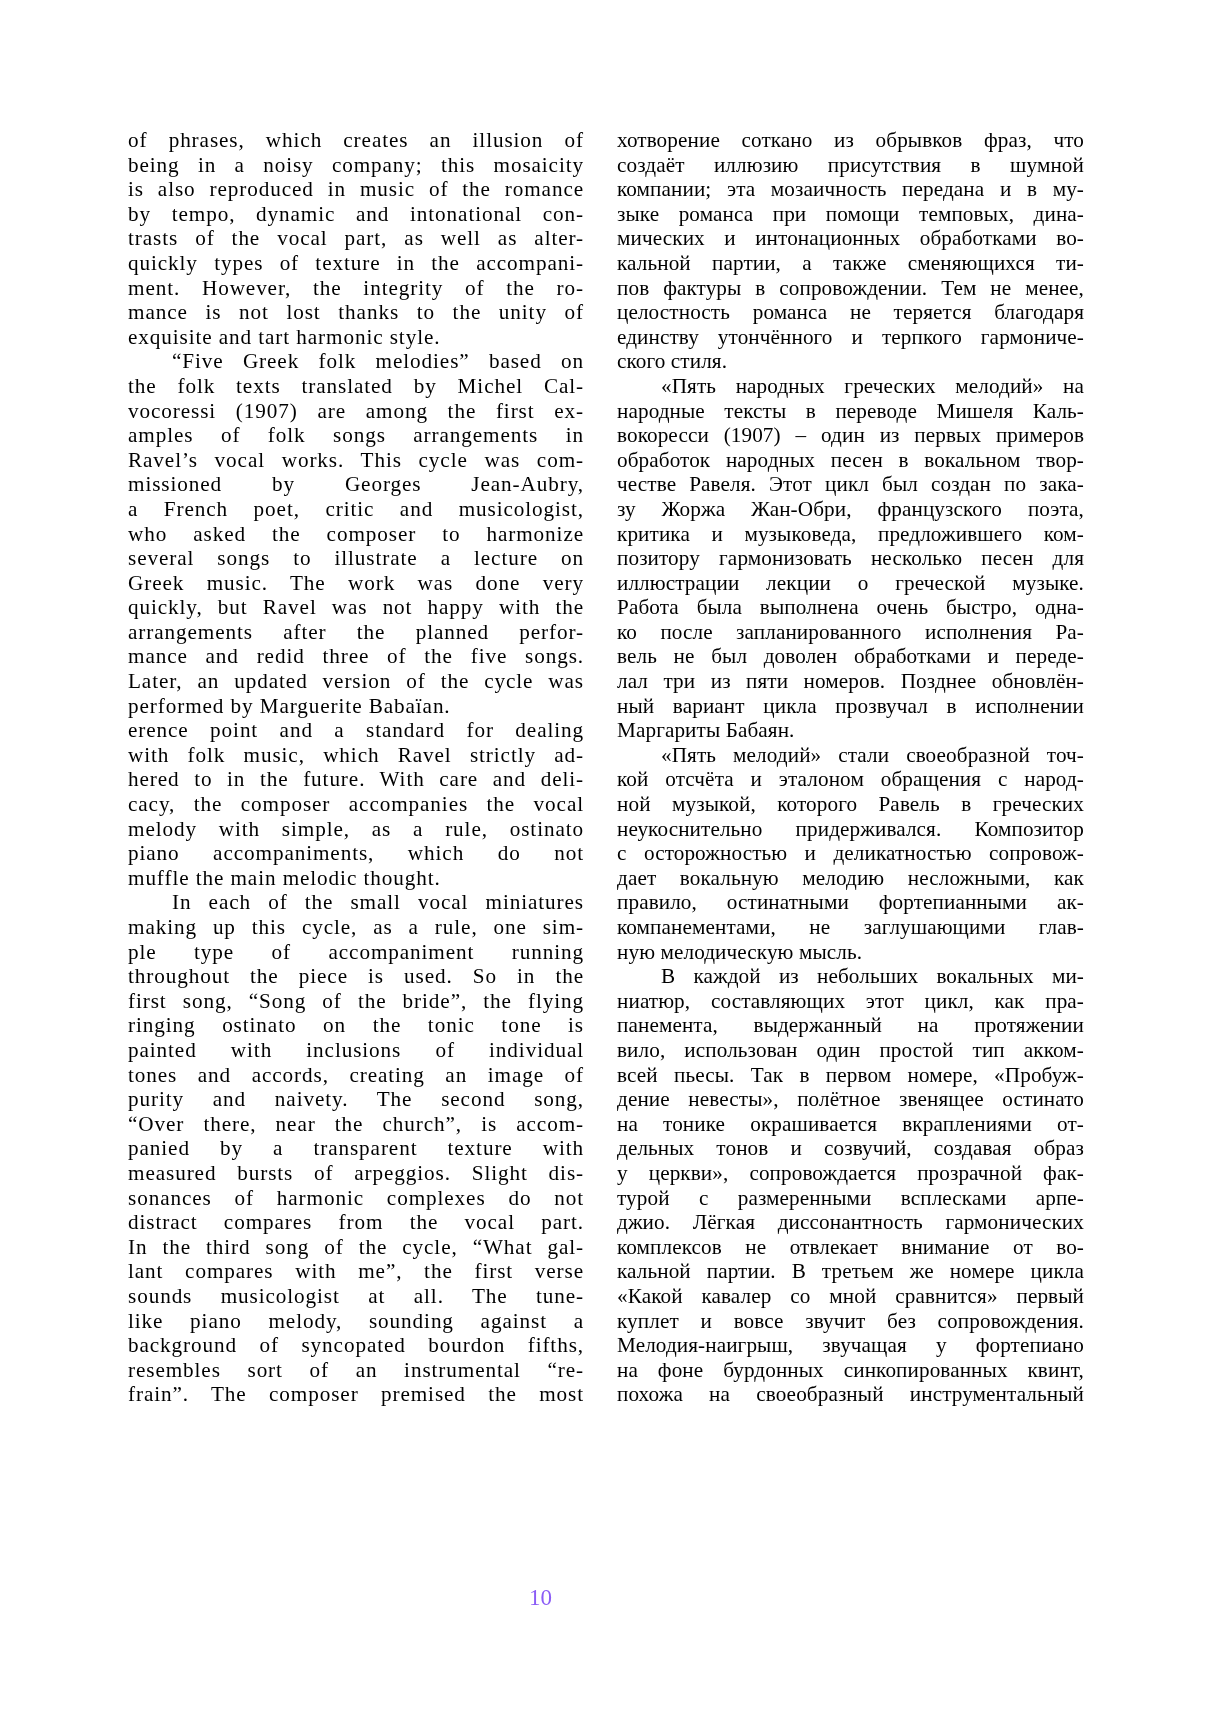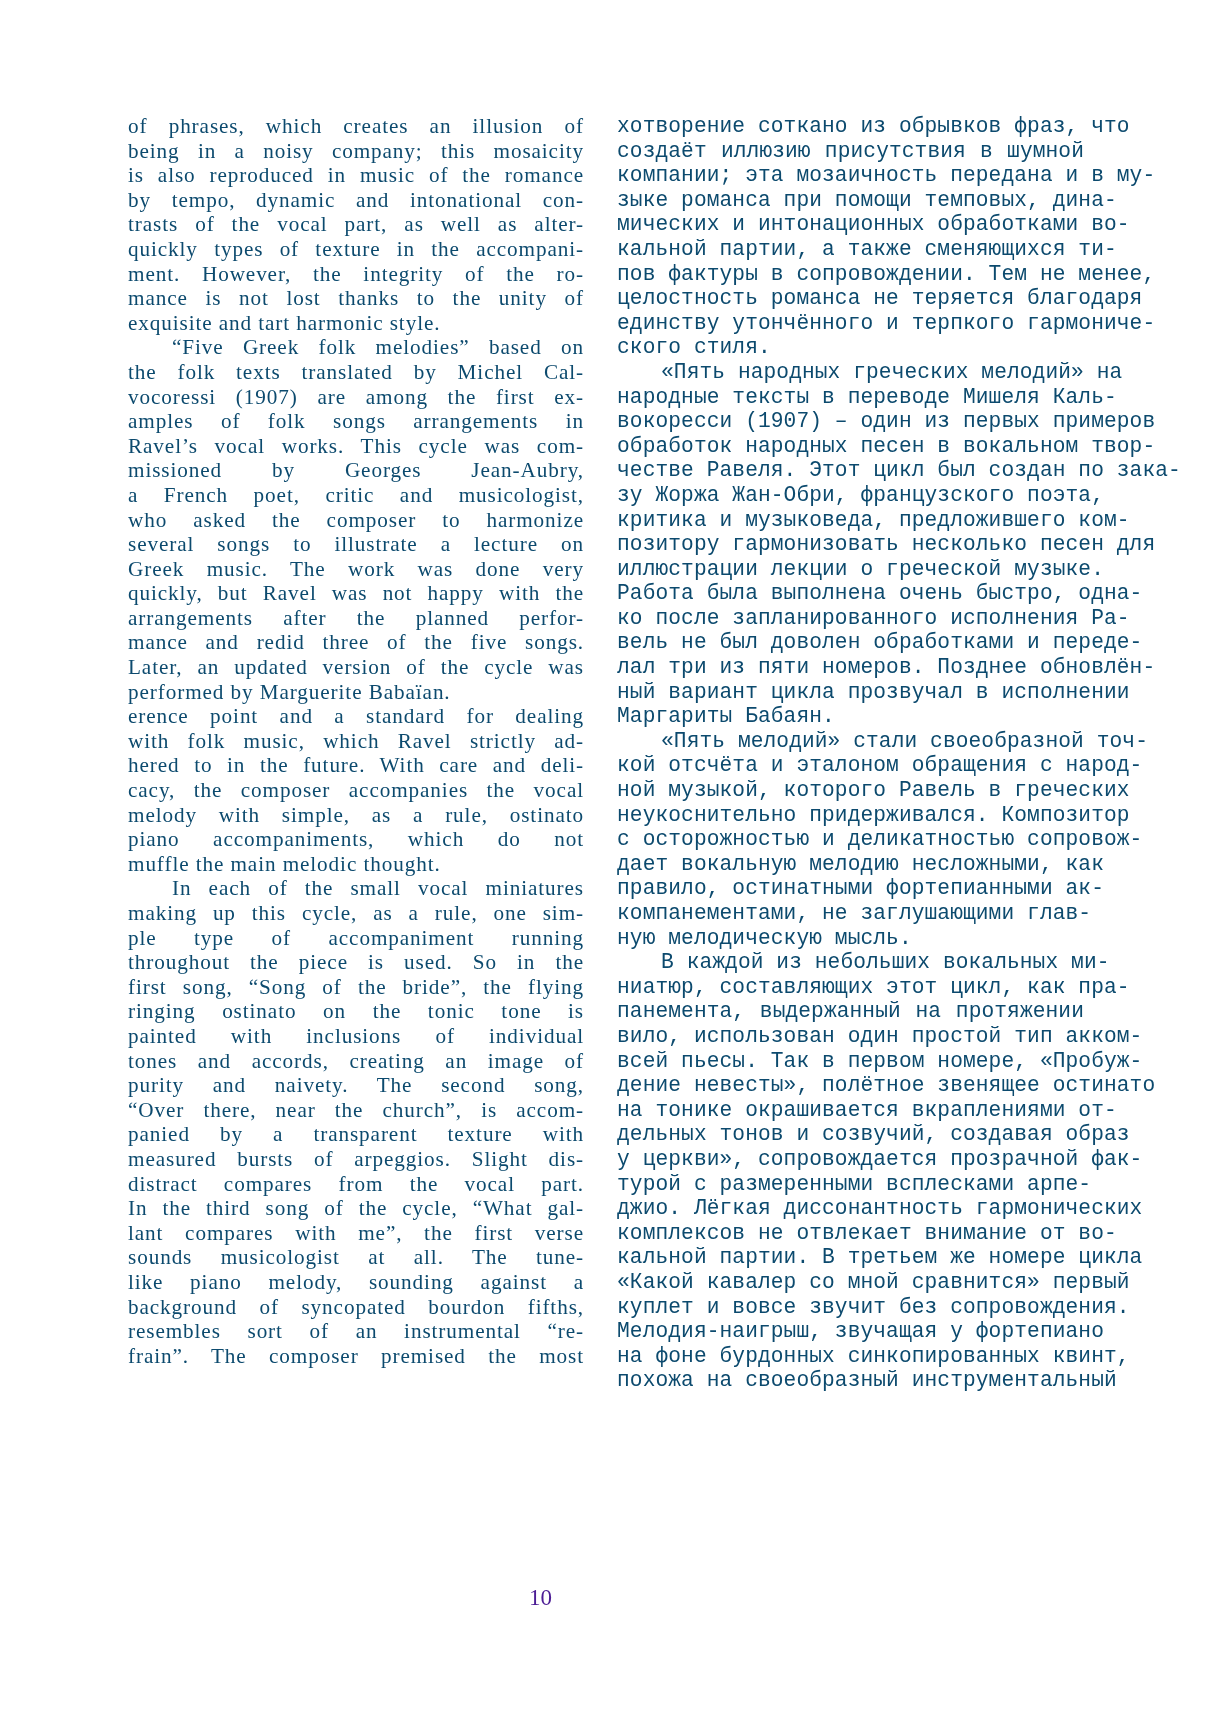--- a/index.html
+++ b/index.html
@@ -1,24 +1,24 @@
 <!DOCTYPE html>
 <html><head>
 <meta charset="utf-8">
 <style>
   html, body { margin: 0; padding: 0; background: #ffffff; }
   body { width: 1211px; height: 1713px; position: relative; overflow: hidden; }
   .page { position: absolute; left: 0; top: 0; width: 1211px; height: 1713px; background: #fff; }
-  .col { position: absolute; top: 114px; font-family: "Liberation Serif", "DejaVu Serif", serif; color: #0c4a6e; font-size: 21.2px; line-height: 24.6px; }
+  .col { position: absolute; top: 128px; font-family: "Liberation Serif", "DejaVu Serif", serif; color: #000000; font-size: 21.2px; line-height: 24.6px; }
   .col-left { left: 128px; width: 456px; letter-spacing: 0.9px; }
-  .col-right { left: 617px; width: 467px; letter-spacing: 0.1px; font-family: Liberation Mono, monospace; }
+  .col-right { left: 617px; width: 467px; letter-spacing: 0.1px; }
   .line { display: block; height: 24.6px; text-align: justify; text-align-last: justify; white-space: nowrap; overflow: visible; }
   .line.last { text-align-last: left; }
   .line.indent { text-indent: 44px; }
-  .pageno { position: absolute; top: 1585px; left: 0; width: 1081px; text-align: center; font-family: "Liberation Serif", "DejaVu Serif", serif; font-size: 23px; color: #4c1d95; }
+  .pageno { position: absolute; top: 1585px; left: 0; width: 1081px; text-align: center; font-family: "Liberation Serif", "DejaVu Serif", serif; font-size: 23px; color: #8b5cf6; }
 </style>
 </head>
 <body>
 
 <div class="page">
   <div class="col col-left" id="col-left">
       <div class="line">of phrases, which creates an illusion of</div>
       <div class="line">being in a noisy company; this mosaicity</div>
       <div class="line">is also reproduced in music of the romance</div>
       <div class="line">by tempo, dynamic and intonational con-</div>
@@ -54,20 +54,21 @@
       <div class="line">ple type of accompaniment running</div>
       <div class="line">throughout the piece is used. So in the</div>
       <div class="line">first song, “Song of the bride”, the flying</div>
       <div class="line">ringing ostinato on the tonic tone is</div>
       <div class="line">painted with inclusions of individual</div>
       <div class="line">tones and accords, creating an image of</div>
       <div class="line">purity and naivety. The second song,</div>
       <div class="line">“Over there, near the church”, is accom-</div>
       <div class="line">panied by a transparent texture with</div>
       <div class="line">measured bursts of arpeggios. Slight dis-</div>
+      <div class="line">sonances of harmonic complexes do not</div>
       <div class="line">distract compares from the vocal part.</div>
       <div class="line">In the third song of the cycle, “What gal-</div>
       <div class="line">lant compares with me”, the first verse</div>
       <div class="line">sounds musicologist at all. The tune-</div>
       <div class="line">like piano melody, sounding against a</div>
       <div class="line">background of syncopated bourdon fifths,</div>
       <div class="line">resembles sort of an instrumental “re-</div>
       <div class="line">frain”. The composer premised the most</div>
     </div>
   <div class="col col-right" id="col-right">

